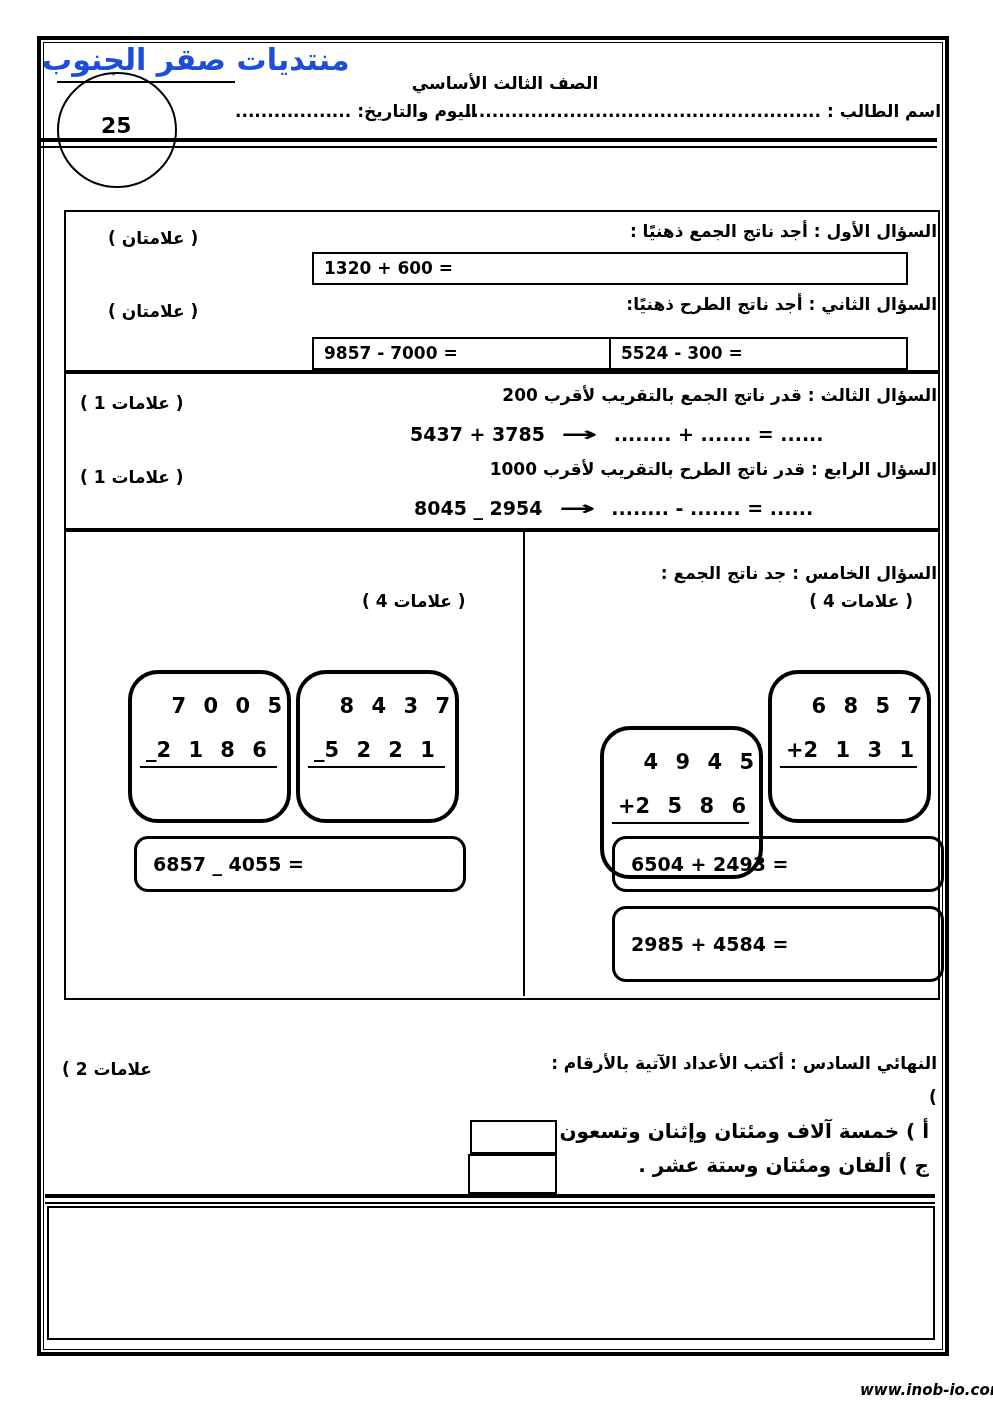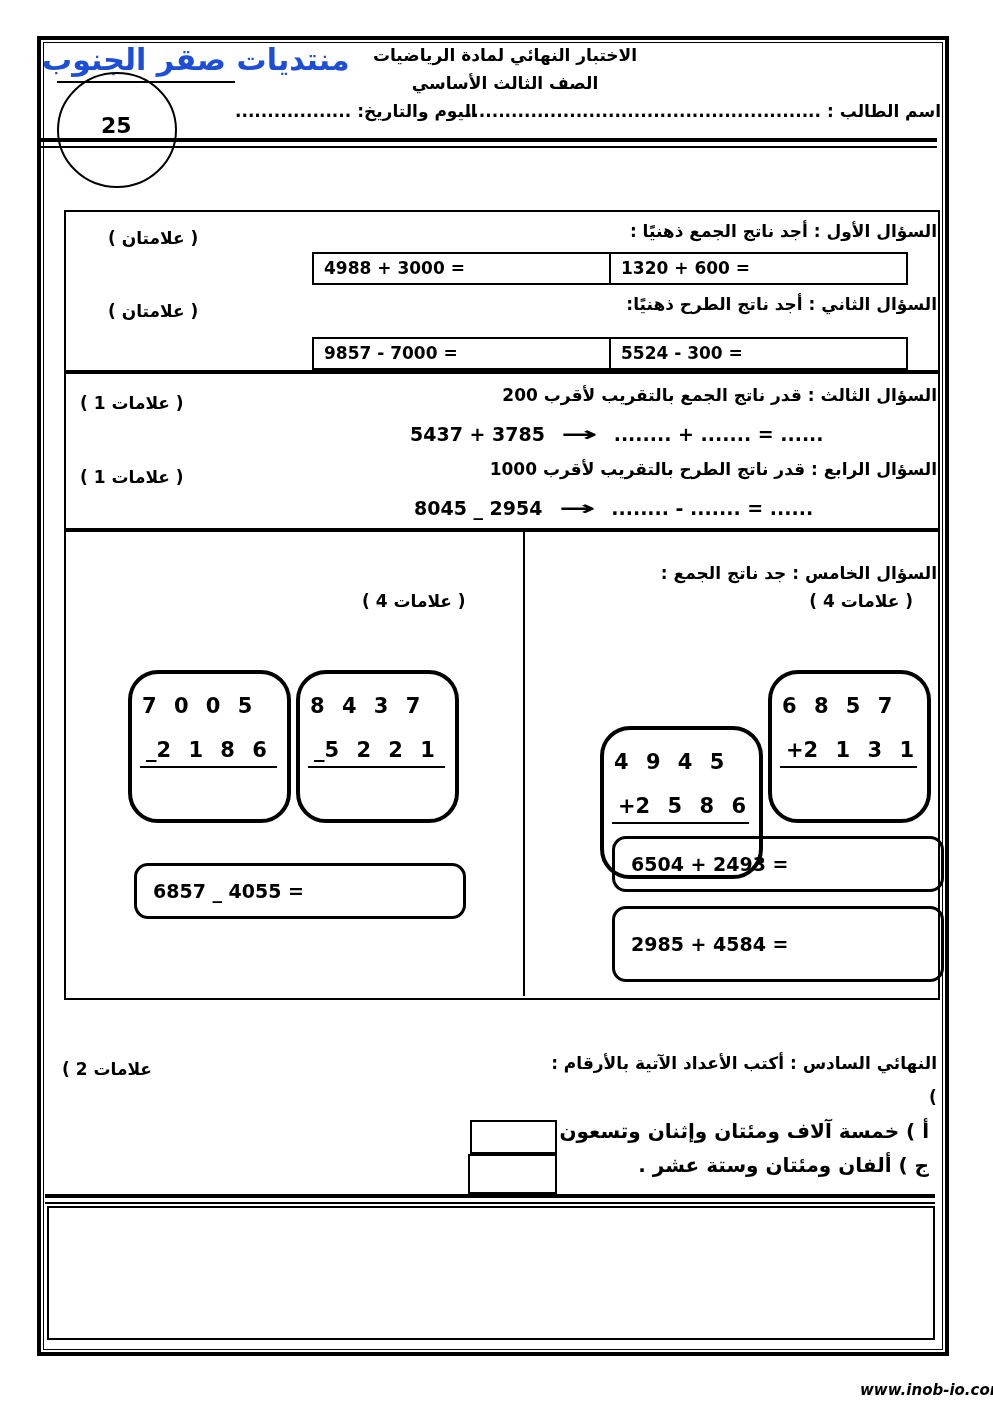--- a/index.html
+++ b/index.html
@@ -31,64 +31,62 @@
   .qmarks{font-size:17px;white-space:nowrap;direction:ltr;}
   
   .eqtable{display:flex;flex-direction:row;border:2px solid #000;width:592px;height:29px;direction:ltr;}
   .eqtable .cell{flex:1;font-size:17px;line-height:29px;padding-left:10px;white-space:nowrap;}
   .eqtable .cell.first{border-right:2px solid #000;}
   
   .est-row{font-size:19px;direction:ltr;white-space:nowrap;}
   .arrow{display:inline-block;transform:scaleX(2.2);margin:0 26px;font-size:20px;}
   
   .vbox{width:155px;height:145px;border:4px solid #000;border-radius:30px;direction:ltr;}
-  .vnum1{text-align:left;font-size:21px;letter-spacing:5px;margin-top:20px;padding-left:10px;white-space:nowrap;}
+  .vnum1{text-align:right;font-size:21px;letter-spacing:5px;margin-top:20px;padding-left:10px;white-space:nowrap;}
   .vrow{display:flex;justify-content:space-between;padding:0 16px 0 14px;margin-top:20px;font-size:21px;}
   .vnum2{letter-spacing:5px;white-space:nowrap;}
   .vrule{border-top:2px solid #000;margin:4px 10px 0 8px;}
   
   .hbox{border:3px solid #000;border-radius:14px;display:flex;align-items:center;
         padding-left:16px;font-size:19px;direction:ltr;white-space:nowrap;}
   .hb-r1{left:612px;top:836px;width:310px;height:50px;}
   .hb-r2{left:612px;top:906px;width:310px;height:70px;}
-  .hb-l1{left:134px;top:836px;width:310px;height:50px;margin-top:27px;}
+  .hb-l1{left:134px;top:836px;width:310px;height:50px;}
   .hb-l2{left:134px;top:906px;width:310px;height:70px;}
   
   .item-label{font-size:20px;white-space:nowrap;}
   .ansbox{border:2px solid #000;background:#fff;}
   .watermark{left:860px;top:1381px;font-size:15px;font-style:italic;white-space:nowrap;}
 </style>
 </head>
 <body>
 
 <div class="page">
 
   <div class="abs frame-outer">
     <div class="frame-inner"></div>
   </div>
 
   <div class="abs site-name" style="color: #1d4ed8;">منتديات صقر الجنوب</div>
   <div class="abs site-underline"></div>
-  <div class="abs exam-title" dir="rtl">الاختبار النهائي لمادة الرياضيات</div>
   <div class="abs student-name" dir="rtl">اسم الطالب : .......................................................</div>
   <div class="abs grade" dir="rtl">الصف الثالث الأساسي</div>
   <div class="abs date-label" dir="rtl">اليوم والتاريخ: ..................</div>
 
   <svg class="abs score-circle" width="126" height="122">
     <ellipse cx="62" cy="60" rx="59" ry="57" fill="none" stroke="#000" stroke-width="2"></ellipse>
   </svg>
   <div class="abs score-num">25</div>
 
   <div class="abs hrule rule-top"></div>
 
   <div class="abs qbox box-q12"></div>
   <div class="abs qtitle" dir="rtl" style="right:56px;top:221px;">السؤال الأول : أجد ناتج الجمع ذهنيًا :</div>
   <div class="abs qmarks" style="left:108px;top:228px;">( علامتان )</div>
   <div class="abs eqtable" style="left:312px;top:252px;">
-    <div class="cell first">4988 + 3000 =</div>
     <div class="cell">1320 + 600 =</div>
   </div>
   <div class="abs qtitle" dir="rtl" style="right:56px;top:294px;">السؤال الثاني : أجد ناتج الطرح ذهنيًا:</div>
   <div class="abs qmarks" style="left:108px;top:301px;">( علامتان )</div>
   <div class="abs eqtable" style="left:312px;top:337px;">
     <div class="cell first">9857 - 7000 =</div>
     <div class="cell">5524 - 300 =</div>
   </div>
 
   <div class="abs qbox box-q34"></div>

